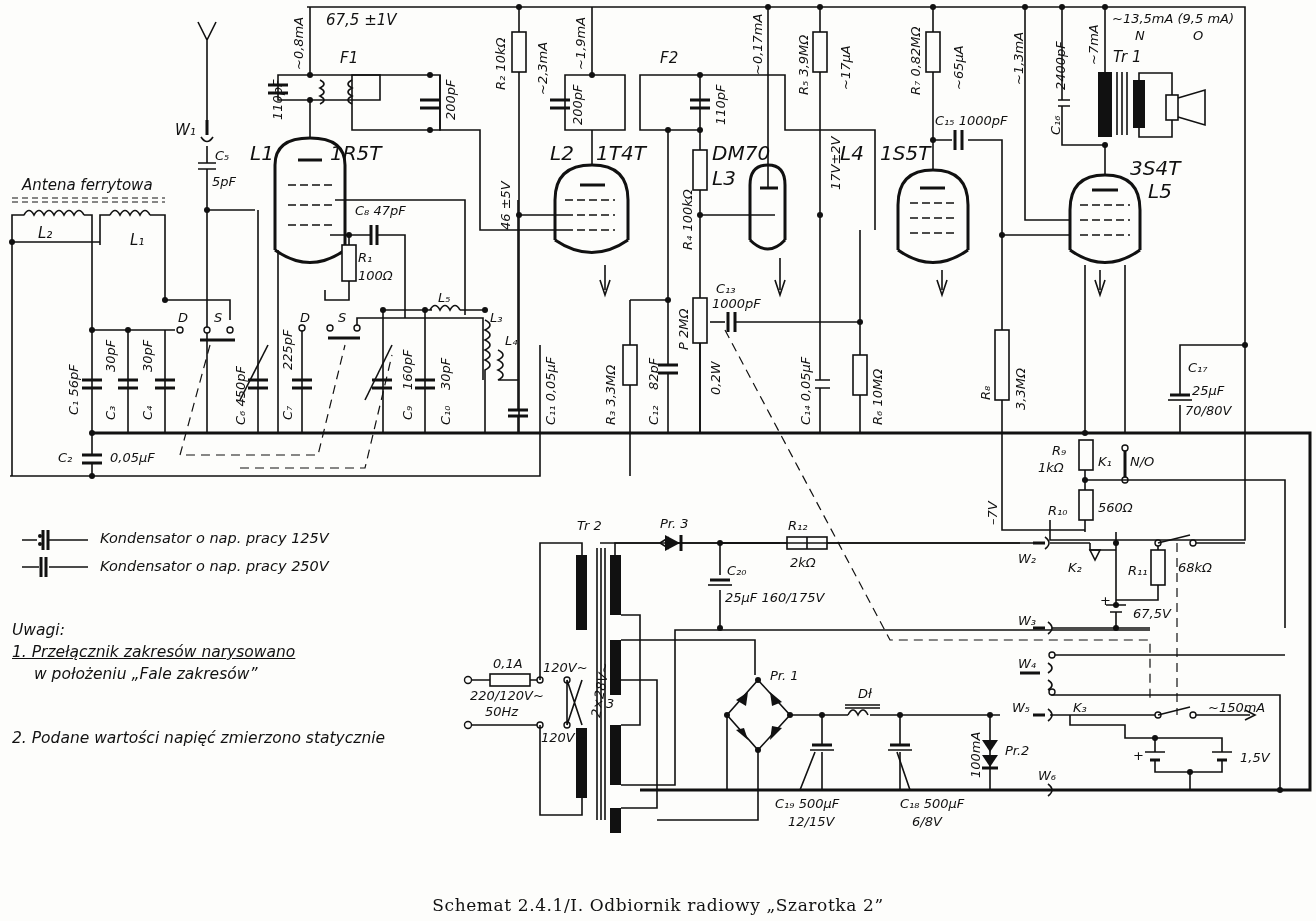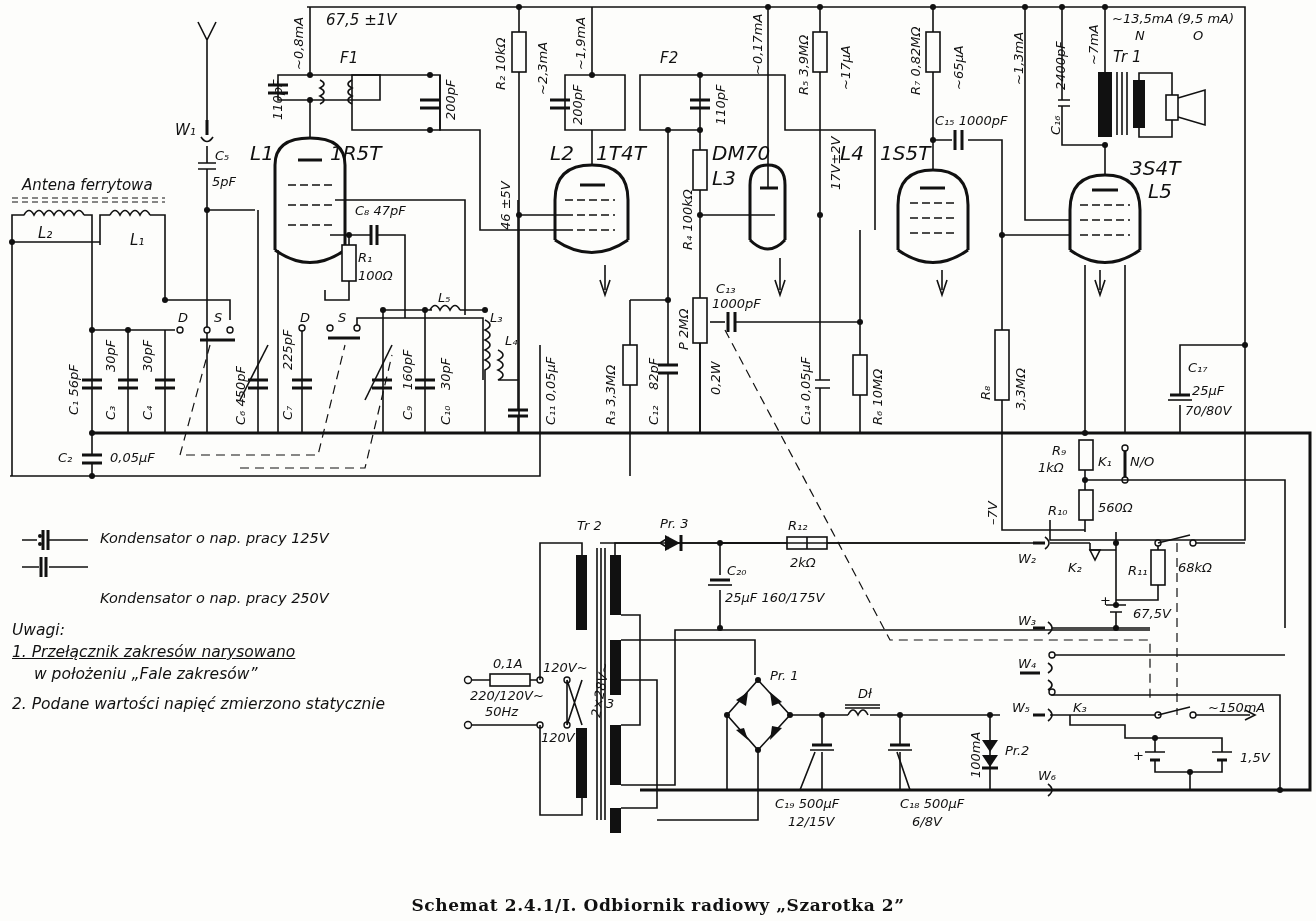--- a/index.html
+++ b/index.html
@@ -9,21 +9,21 @@
   .wb{stroke:#111;stroke-width:3;fill:none;}
   .dash{stroke:#111;stroke-width:1.2;fill:none;stroke-dasharray:9 6;}
   .dot{fill:#111;}
   .res{fill:#fdfdfb;stroke:#111;stroke-width:1.6;}
   .blk{fill:#111;}
   .lbl{font-family:"DejaVu Sans",sans-serif;font-style:italic;fill:#111;}
   .lbl-s{font-size:13px;}
   .lbl-m{font-size:15px;}
   .lbl-l{font-size:20px;}
   .note{position:absolute;font-style:italic;font-size:14.5px;line-height:20px;white-space:nowrap;}
-  .caption{position:absolute;left:0;right:0;top:895px;text-align:center;font-family:"DejaVu Serif",serif;font-weight:bold;font-size:17px;letter-spacing:0.6px;}
+  .caption{position:absolute;left:0;right:0;top:895px;text-align:center;font-family:"DejaVu Serif",serif;font-weight:normal;font-size:17px;letter-spacing:0.6px;}
 </style>
 </head>
 <body>
 
 <svg id="schem" width="1316" height="921" viewBox="0 0 1316 921">
 
   <g>
     <path class="w" d="M307 7 H1245 V350"></path>
   </g>
   <g>
@@ -484,20 +484,20 @@
     <text class="lbl lbl-s" x="1012" y="712">W₅</text>
     <text class="lbl lbl-s" x="1073" y="712">K₃</text>
     <text class="lbl lbl-s" x="1208" y="712">~150mA</text>
     <text class="lbl lbl-s" x="1133" y="760">+</text>
     <text class="lbl lbl-s" x="1240" y="762">1,5V</text>
     <text class="lbl lbl-s" x="1038" y="780">W₆</text>
   </g>
 </svg>
 
 <div class="note" style="left:100px;top:528px;">Kondensator o nap. pracy 125V</div>
-<div class="note" style="left:100px;top:588px;">Kondensator o nap. pracy 250V</div>
+<div class="note" style="left:100px;top:556px;">Kondensator o nap. pracy 250V</div>
 
 <div class="note" style="left:12px;top:620px;font-size:15.5px;">Uwagi:</div>
 <div class="note" style="left:12px;top:642px;font-size:15.5px;text-decoration:underline;">1. Przełącznik zakresów narysowano</div>
 <div class="note" style="left:34px;top:664px;font-size:15.5px;">w położeniu „Fale zakresów”</div>
-<div class="note" style="left:12px;top:694px;font-size:15.5px;">2. Podane wartości napięć zmierzono statycznie</div>
+<div class="note" style="left:12px;top:728px;font-size:15.5px;">2. Podane wartości napięć zmierzono statycznie</div>
 
 <div class="caption">Schemat 2.4.1/I. Odbiornik radiowy „Szarotka 2”</div>
 
 </body></html>

